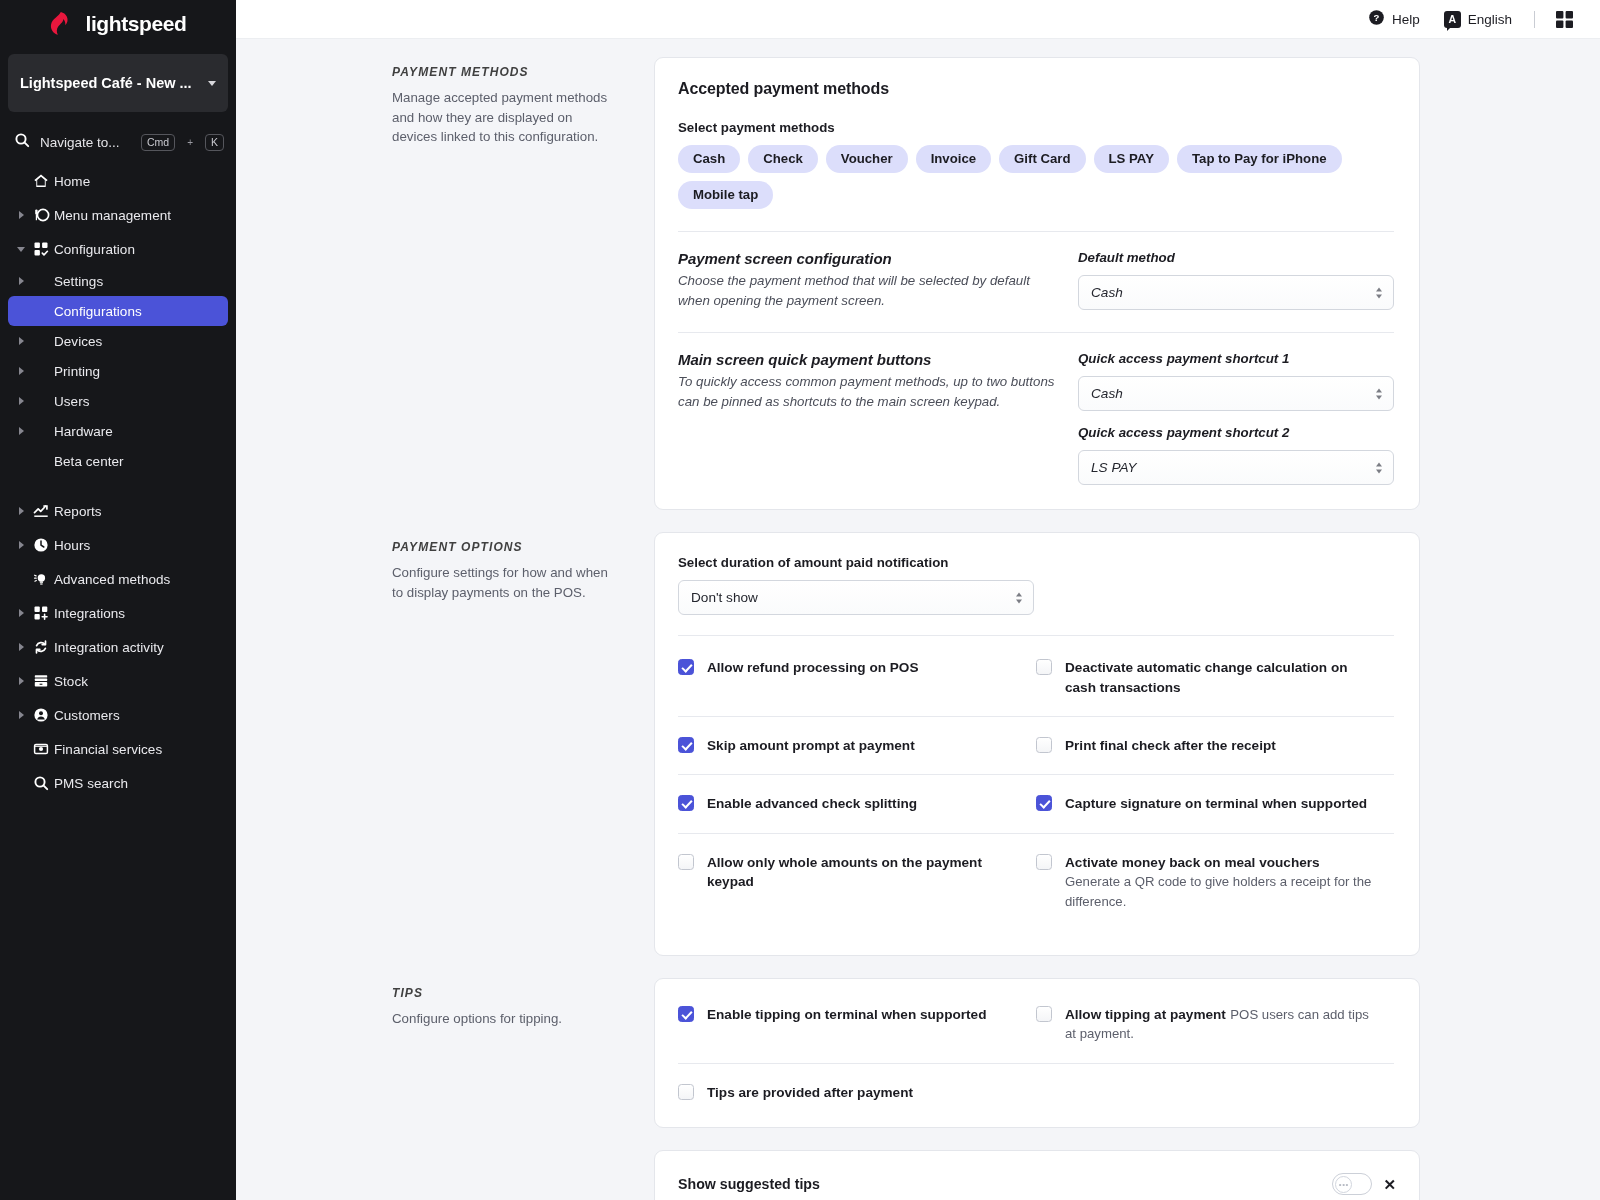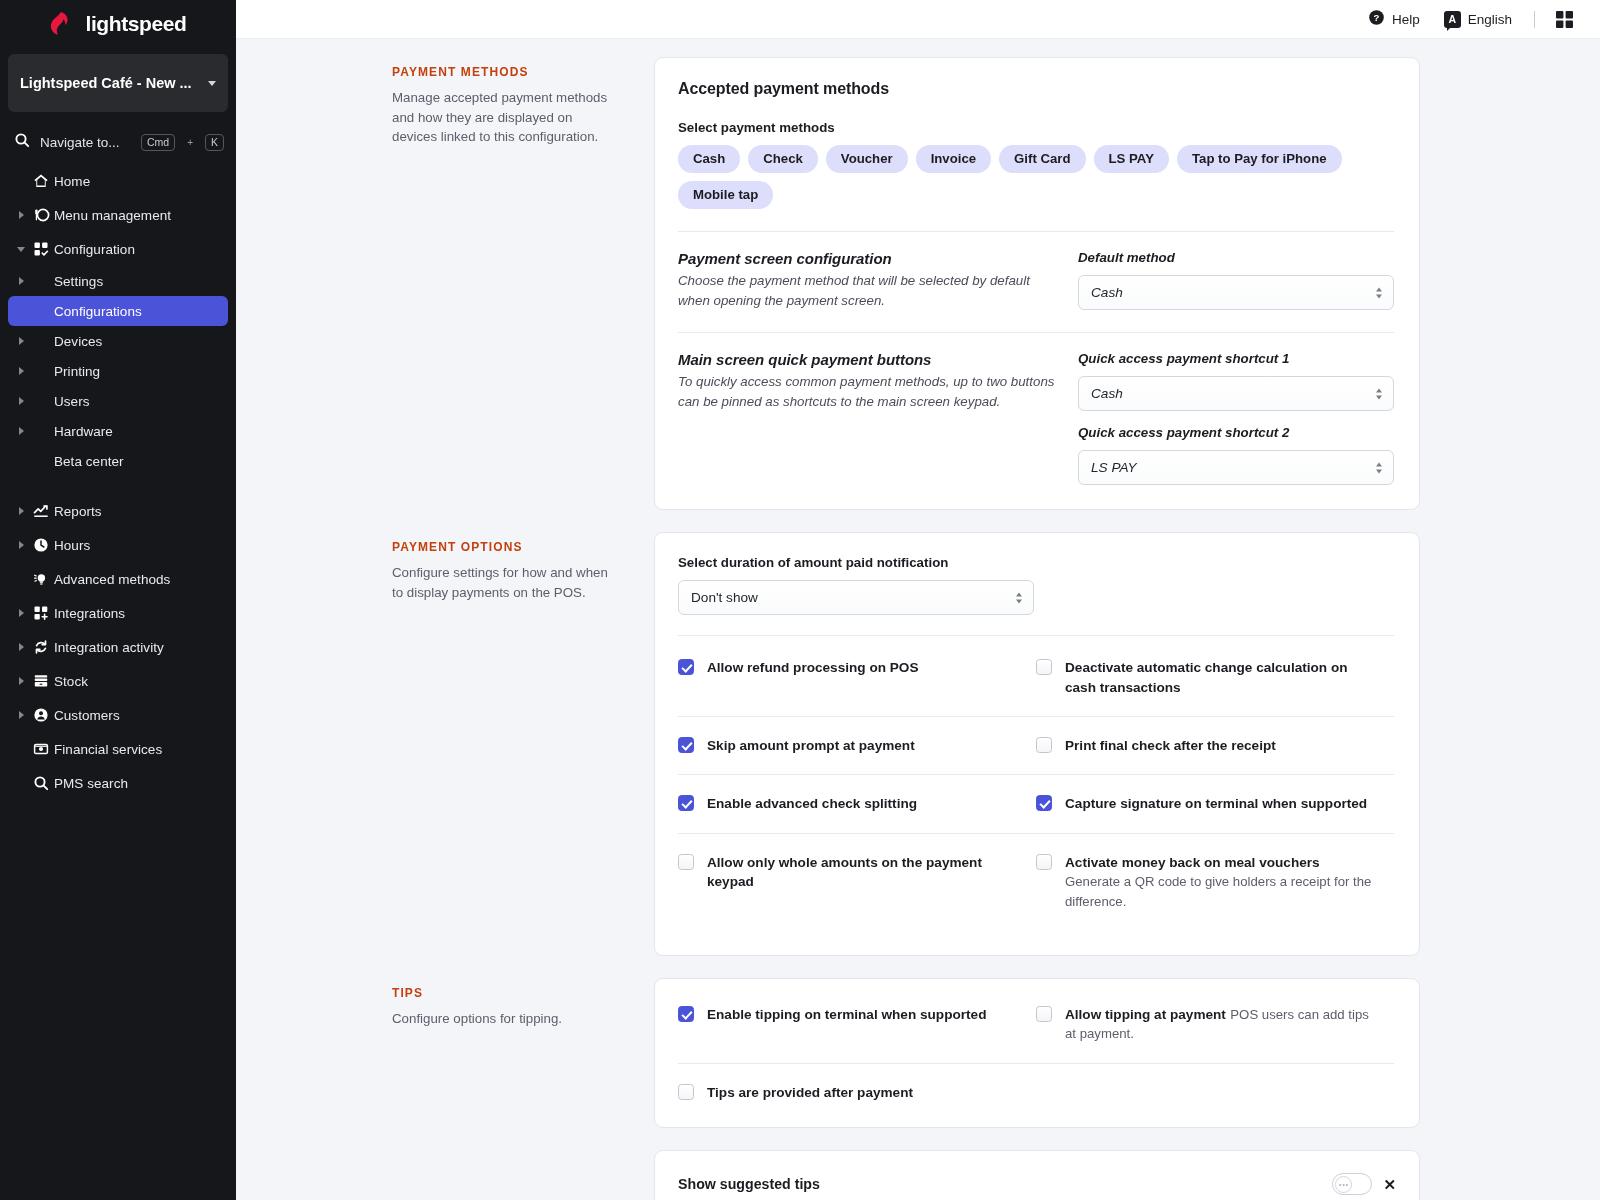--- a/index.html
+++ b/index.html
@@ -173,23 +173,24 @@
   .sec-left {
     width: 262px;
     flex: 0 0 262px;
     padding-right: 34px;
     padding-top: 8px;
   }
   .sec-kicker {
     font-size: 12px;
     font-weight: 700;
     letter-spacing: 1.1px;
-    color: #c2410c;
+    color: #404040;
     text-transform: uppercase;
     margin-bottom: 9px;
+    font-style: italic;
   }
   .sec-desc { font-size: 13.3px; line-height: 1.47; color: #5c5f6b; }
 
   .card {
     flex: 1;
     background: #fff;
     border: 1px solid #e4e6eb;
     border-radius: 9px;
     padding: 22px 25px 24px 23px;
   }

